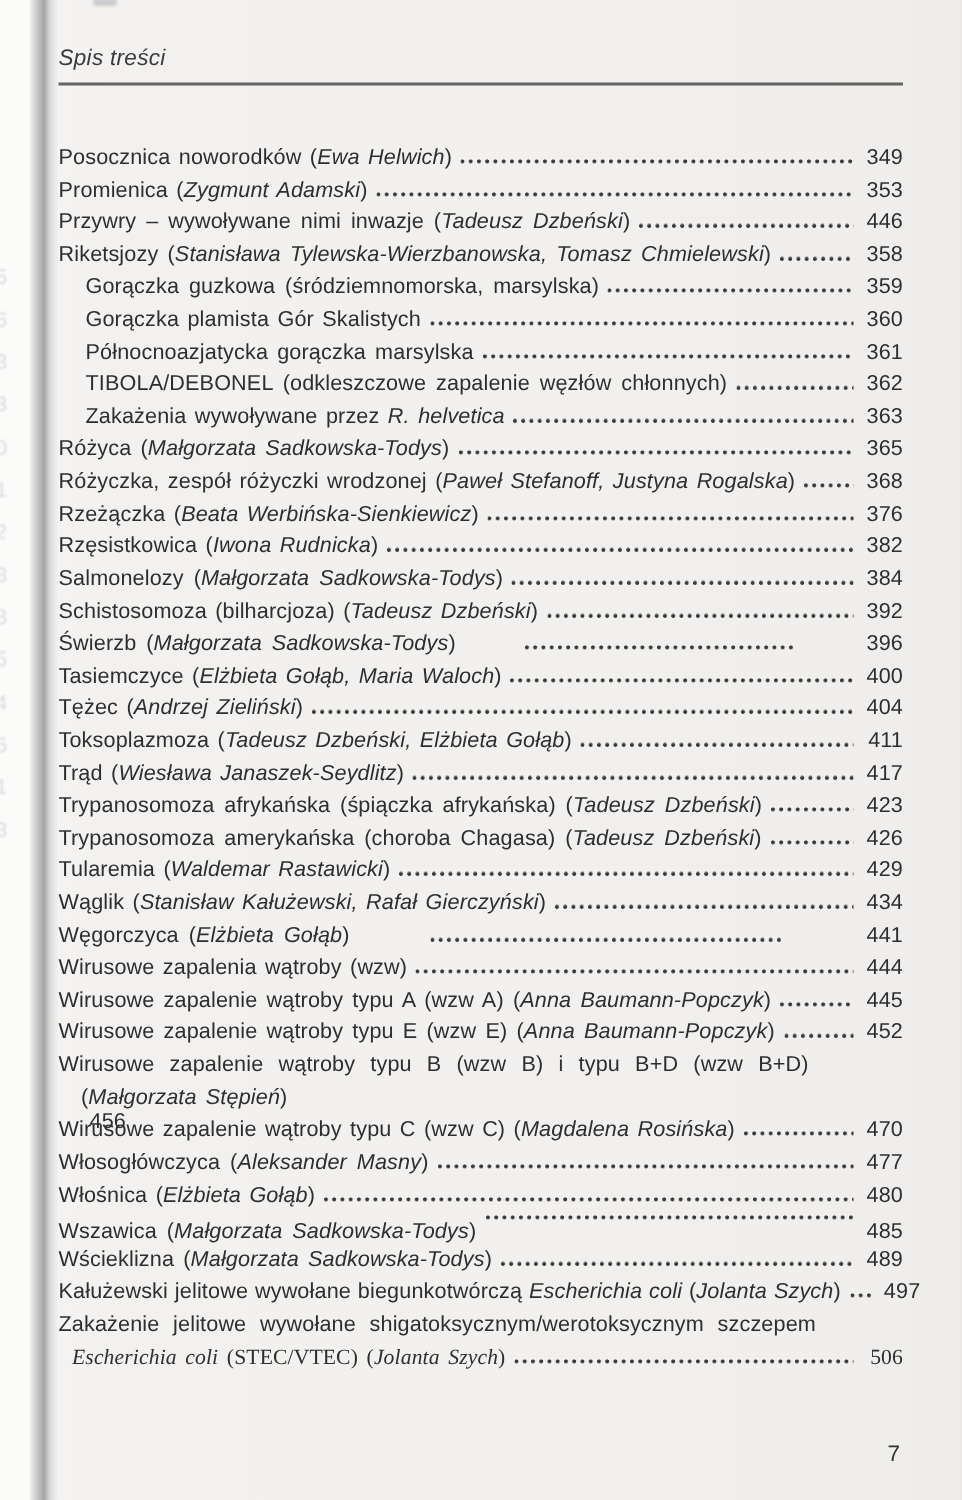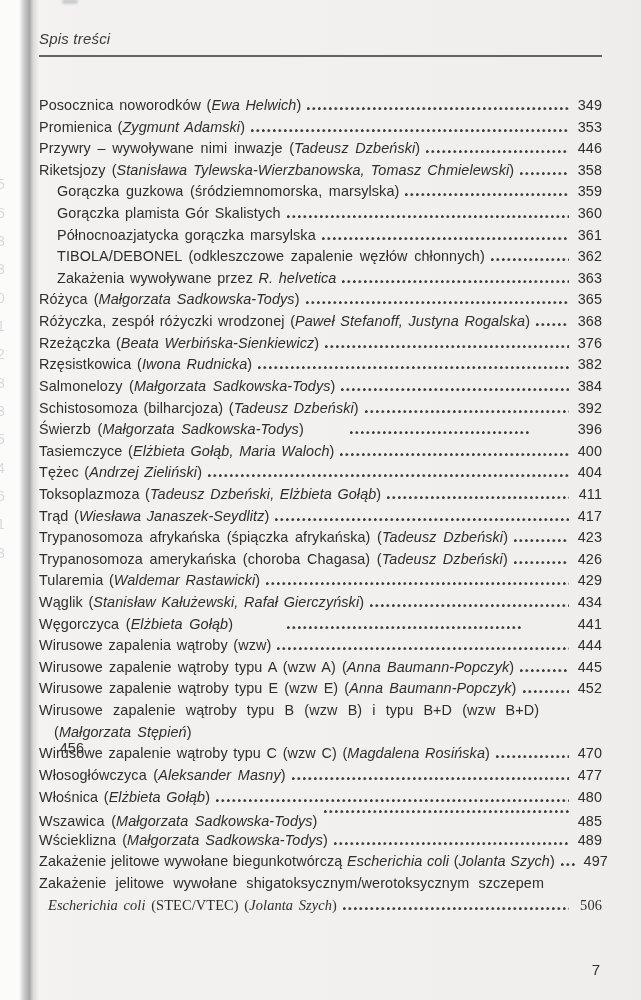--- a/index.html
+++ b/index.html
@@ -255,21 +255,21 @@
           <span class="entry-text"><span>Wszawica (</span><span class="it">Małgorzata Sadkowska-Todys</span><span>)</span></span>
           <span class="leader"></span>
           <span class="page-num">485</span>
         </div>
         <div class="toc-row" style="word-spacing: 2px;">
           <span class="entry-text"><span>Wścieklizna (</span><span class="it">Małgorzata Sadkowska-Todys</span><span>)</span></span>
           <span class="leader"></span>
           <span class="page-num">489</span>
         </div>
         <div class="toc-row" style="word-spacing: 0.5px;">
-          <span class="entry-text"><span>Zakażenie jelitowe wywołane biegunkotwórczą </span><span class="it">Escherichia coli</span><span> (</span><span class="it">Jolanta Szych</span><span>)</span></span>
+          <span class="entry-text"><span>Kałużewski jelitowe wywołane biegunkotwórczą </span><span class="it">Escherichia coli</span><span> (</span><span class="it">Jolanta Szych</span><span>)</span></span>
           <span class="leader"></span>
           <span class="page-num">497</span>
         </div>
         <div class="toc-row" style="word-spacing: 5px;">
           <span class="entry-text"><span>Zakażenie jelitowe wywołane shigatoksycznym/werotoksycznym szczepem</span></span>
         </div>
         <div class="toc-row ind2" style="word-spacing: 2px; font-family: Liberation Serif, serif;">
           <span class="entry-text"><span class="it">Escherichia coli</span><span> (STEC/VTEC) (</span><span class="it">Jolanta Szych</span><span>)</span></span>
           <span class="leader"></span>
           <span class="page-num">506</span>

